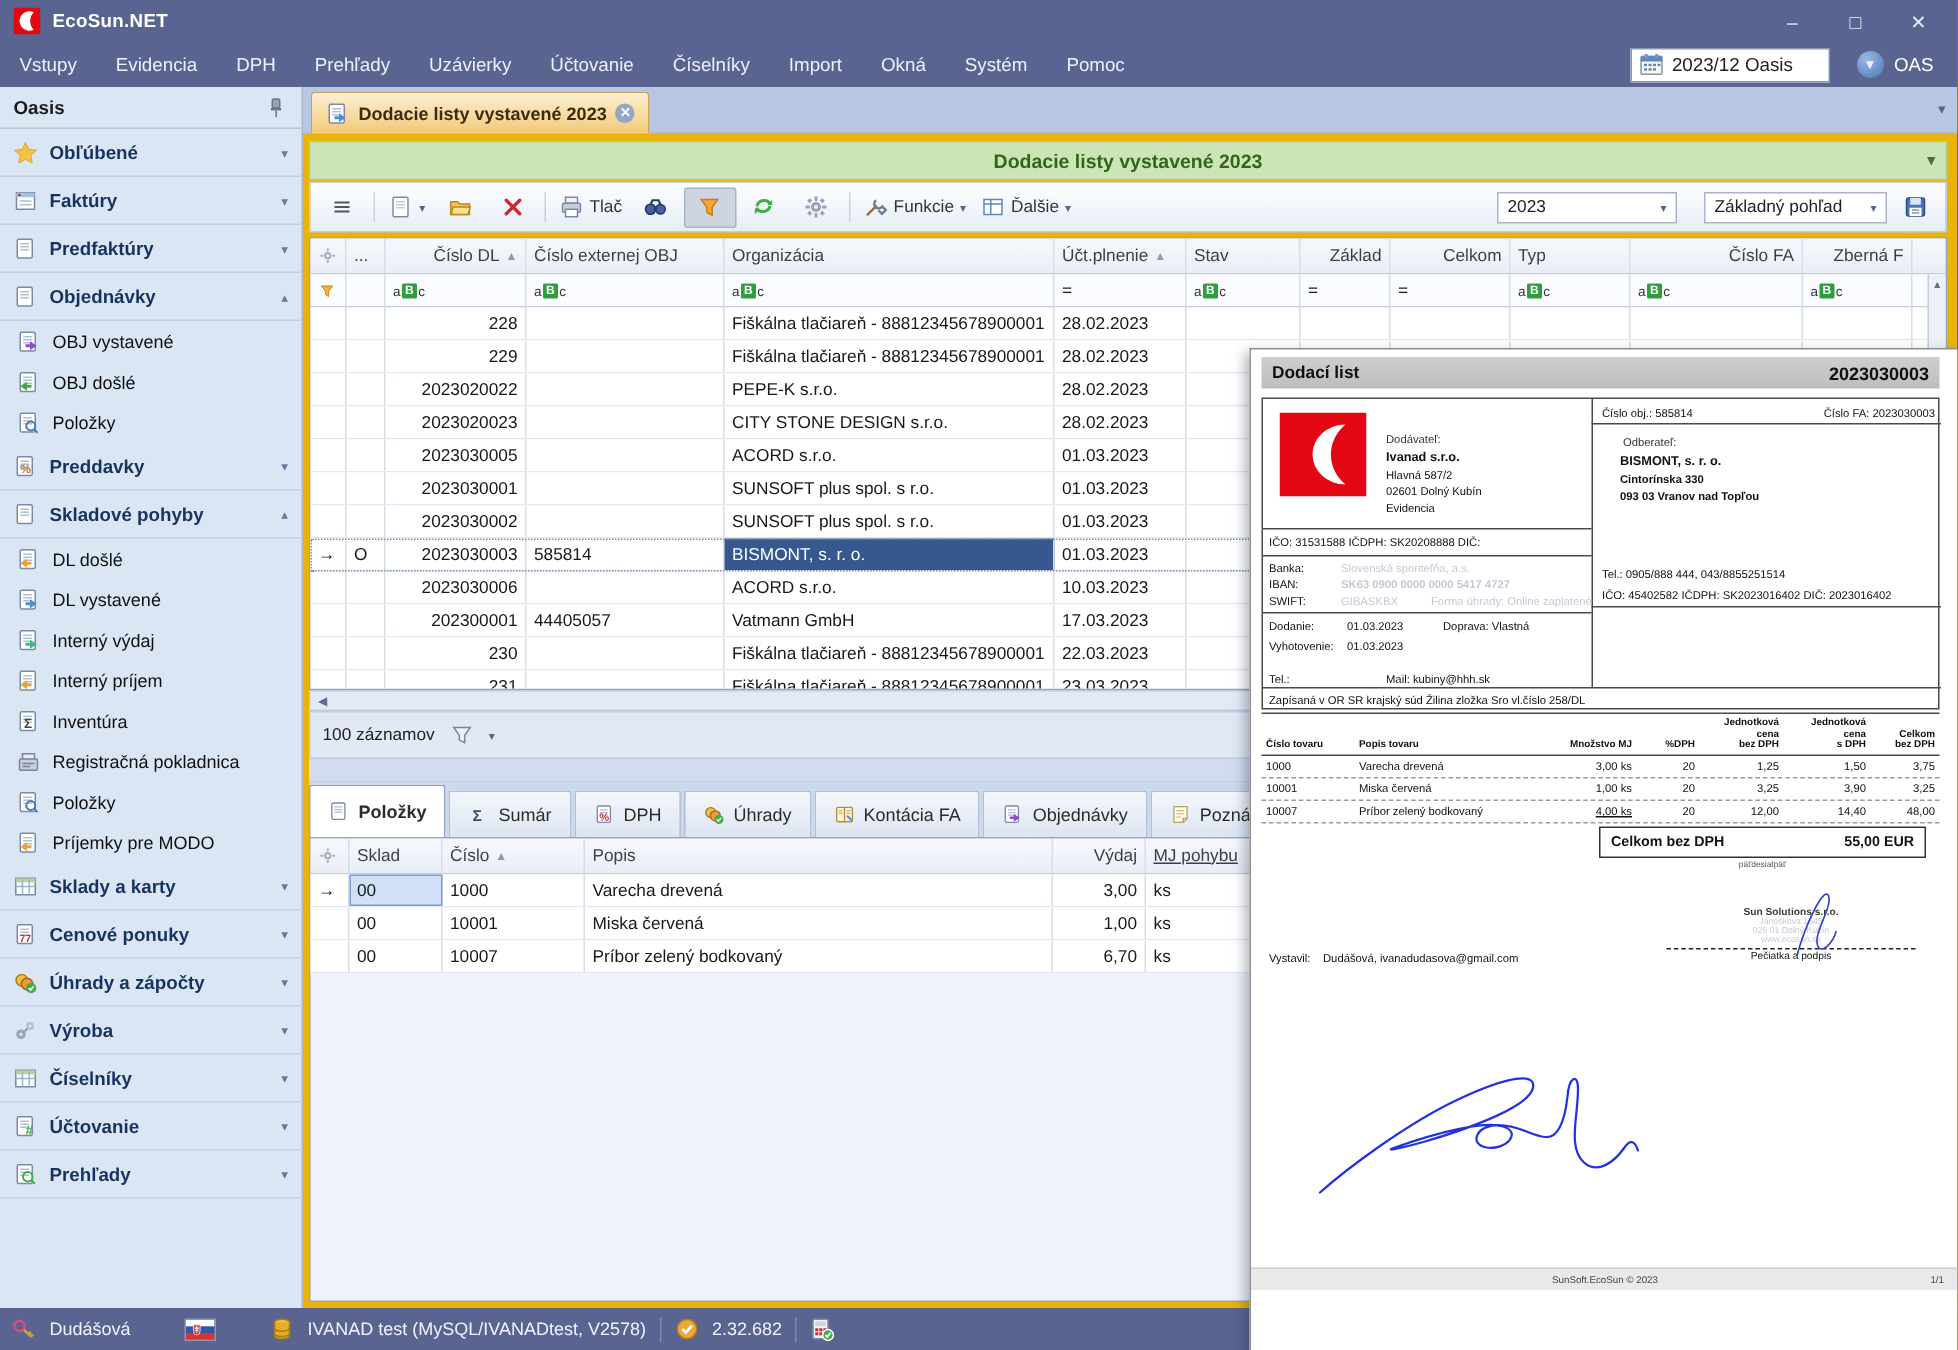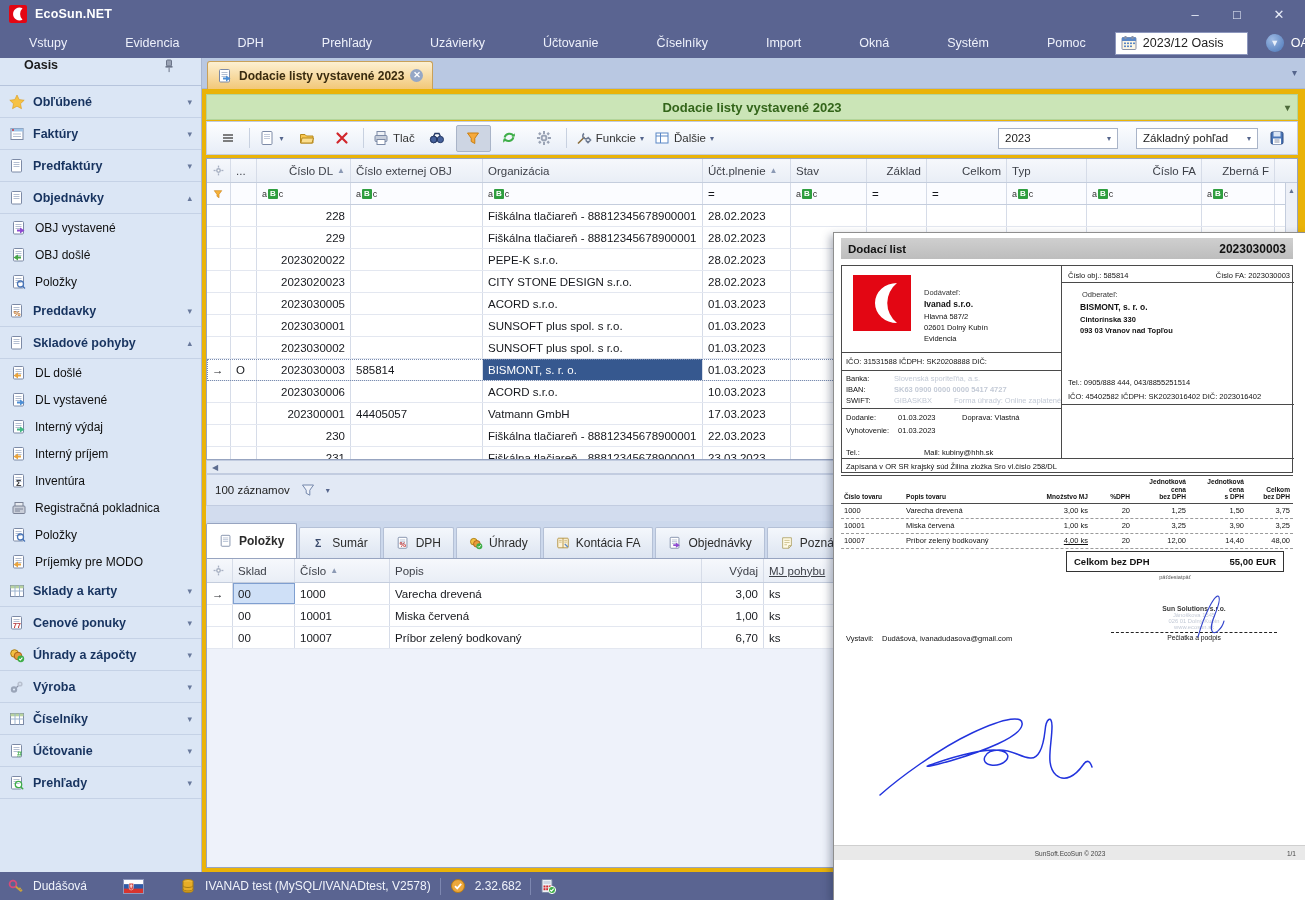--- a/index.html
+++ b/index.html
@@ -5,27 +5,27 @@
   html,body{margin:0;padding:0;background:#444;}
   #app{position:relative;width:1305px;height:900px;overflow:hidden;background:#eab308;
        font-family:"Liberation Sans",sans-serif;-webkit-font-smoothing:antialiased;}
   
   .titlebar{position:absolute;left:0;top:0;width:1305px;height:28px;background:#5a6491;display:flex;align-items:center;color:#fff;}
   .applogo{width:18px;height:18px;margin:0 8px 0 9px;}
   .apptitle{font-size:12.5px;font-weight:bold;letter-spacing:.2px;}
   .winbtns{margin-left:auto;display:flex;align-items:center;gap:26px;padding-right:18px;color:#e8ecf8;font-size:13px;}
   .winbtn{cursor:default;width:16px;text-align:center;}
   .menubar{position:absolute;left:0;top:28px;width:1305px;height:30px;background:#5a6491;border-bottom:1px solid #48527e;display:flex;align-items:center;color:#eef1fb;}
-  .menu-item{padding:0 29px;font-size:12.5px;line-height:30px;}
+  .menu-item{padding:0 13px;font-size:12.5px;line-height:30px;}
   .period-box{margin-left:auto;display:flex;align-items:center;gap:6px;background:#fff;border:1px solid #8d97bd;height:21px;padding:0 8px 0 5px;color:#222;font-size:12.5px;min-width:118px;}
   .oas{display:flex;align-items:center;gap:7px;padding:0 16px 0 18px;font-size:12.5px;color:#fff;}
   .oas-circle{width:18px;height:18px;border-radius:50%;background:radial-gradient(circle at 35% 30%,#9db9e2,#4a76b8);display:flex;align-items:center;justify-content:center;color:#eaf1fb;font-size:9px;}
   
   .sidebar{position:absolute;left:0;top:58px;width:202px;height:814px;background:#dbe6f5;border-right:1px solid #a9b7d1;box-sizing:border-box;}
-  .side-head{height:27px;border-bottom:1px solid #b6c4dc;display:flex;align-items:flex-start;padding:0 24px;font-size:12.5px;font-weight:bold;color:#1c1c1c;}
+  .side-head{height:27px;border-bottom:1px solid #b6c4dc;display:flex;align-items:center;padding:0 9px;font-size:12.5px;font-weight:bold;color:#1c1c1c;}
   .side-head .pin{margin-left:auto;}
   .sgroup{height:32px;border-bottom:1px solid #c5d2e6;display:flex;align-items:center;gap:8px;padding:0 9px;box-sizing:border-box;}
   .sgroup .lbl{font-size:12.5px;font-weight:bold;color:#17335f;}
   .sgroup .chev{margin-left:auto;color:#68799c;font-size:9px;}
   .sitem{height:27px;display:flex;align-items:center;gap:8px;padding:0 9px 0 11px;font-size:12px;color:#101010;}
   .icn{width:16px;height:16px;flex:0 0 16px;display:inline-block;}
   
   .tabstrip{position:absolute;left:202px;top:58px;width:1103px;height:30px;background:#b9c8e2;border-bottom:1px solid #a9b7d1;}
   .doc-tab{position:absolute;left:5px;top:3px;height:27px;background:linear-gradient(#fdf0d2,#f2c878);border:1px solid #c9a159;border-bottom:none;border-radius:3px 3px 0 0;display:flex;align-items:center;gap:6px;padding:0 9px;font-size:12px;font-weight:bold;color:#3a2c10;}
   .tab-close{width:13px;height:13px;border-radius:50%;background:#95a7c6;color:#fff;font-size:9px;line-height:13px;text-align:center;}

